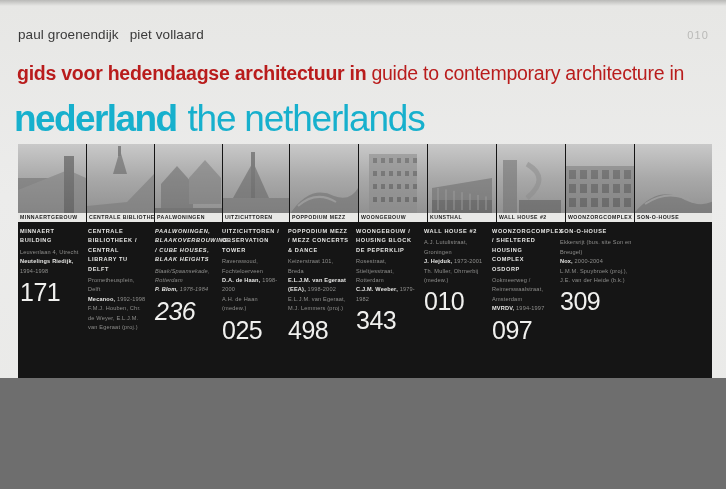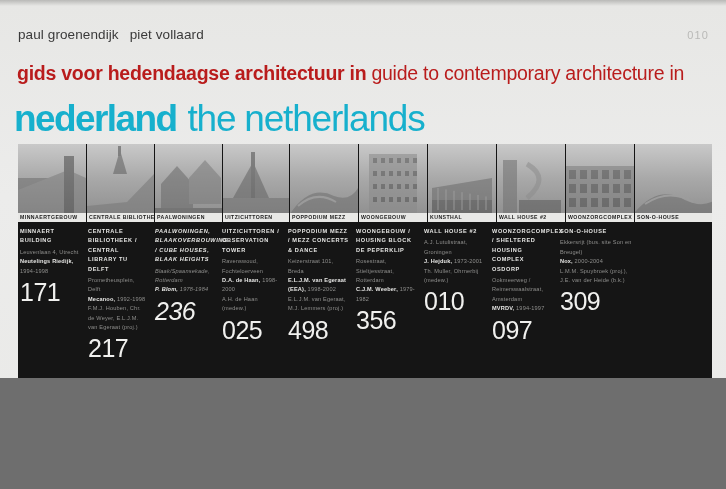--- a/index.html
+++ b/index.html
@@ -319,21 +319,20 @@
           </div>
           <div class="pg">171</div>
         </div>
         <div class="col" style="width: 67px;">
           <div class="ttl">CENTRALE BIBLIOTHEEK / CENTRAL LIBRARY TU DELFT</div>
           <div class="meta">
             <div>Prometheusplein, Delft</div>
             <div><b>Mecanoo,</b> <span>1992-1998</span></div>
             <div>F.M.J. Houben, Chr. de Weyer, E.L.J.M. van Egeraat (proj.)</div>
           </div>
-          <div class="pg">217</div>
         </div>
         <div class="col" style="width: 67px; font-style: italic;">
           <div class="ttl">PAALWONINGEN, BLAAKOVERBOUWING / CUBE HOUSES, BLAAK HEIGHTS</div>
           <div class="meta">
             <div>Blaak/Spaansekade, Rotterdam</div>
             <div><b>P. Blom,</b> <span>1978-1984</span></div>
           </div>
           <div class="pg">236</div>
         </div>
         <div class="col" style="width: 66px;">
@@ -353,21 +352,21 @@
             <div>E.L.J.M. van Egeraat, M.J. Lemmers (proj.)</div>
           </div>
           <div class="pg">498</div>
         </div>
         <div class="col" style="width: 68px;">
           <div class="ttl">WOONGEBOUW / HOUSING BLOCK DE PEPERKLIP</div>
           <div class="meta">
             <div>Rosestraat, Stieltjesstraat, Rotterdam</div>
             <div><b>C.J.M. Weeber,</b> <span>1979-1982</span></div>
           </div>
-          <div class="pg">356</div>
+          <div class="pg">343</div>
         </div>
         <div class="col" style="width: 68px;">
           <div class="ttl">WALL HOUSE #2</div>
           <div class="meta">
             <div>A.J. Lutulistraat, Groningen</div>
             <div><b>J. Hejduk,</b> <span>1973-2001</span></div>
             <div>Th. Muller, Ohrnerbij (medew.)</div>
           </div>
           <div class="pg">010</div>
         </div>

